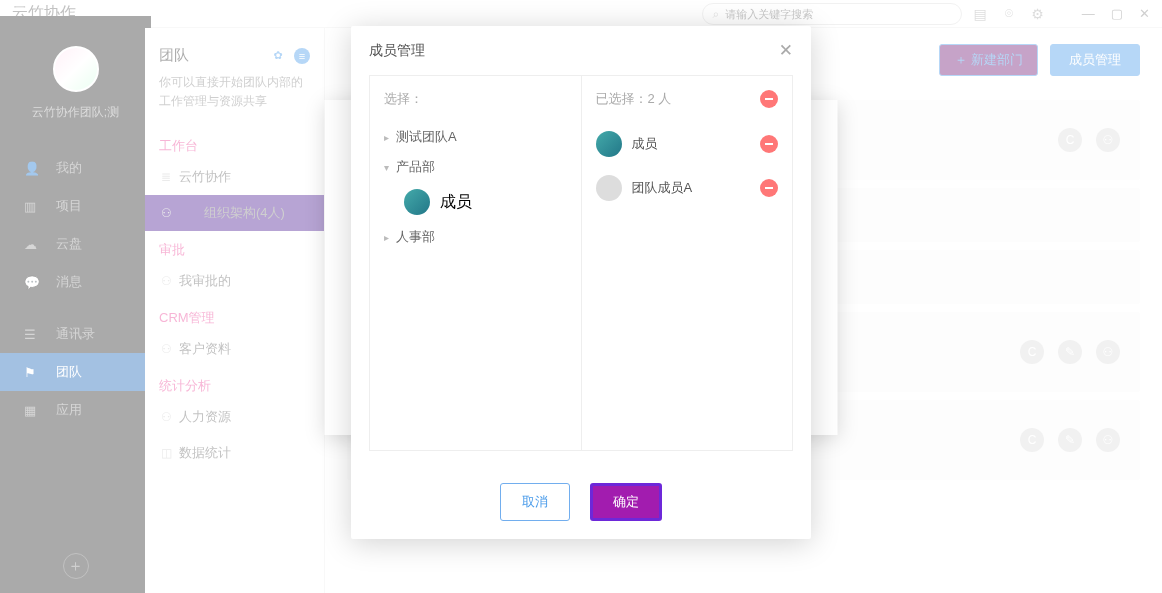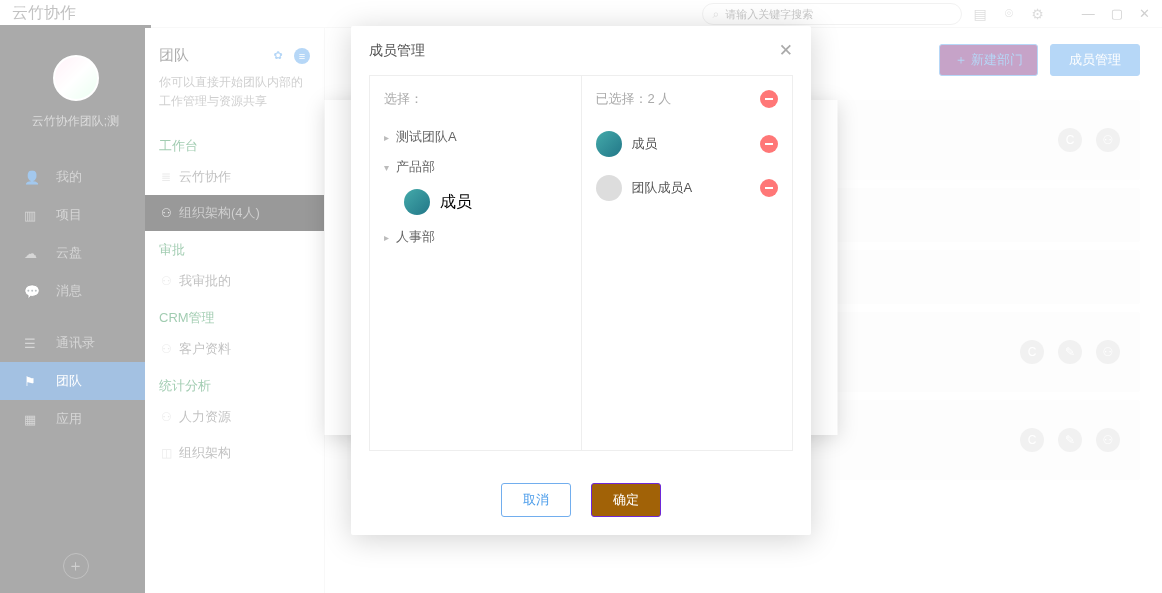--- a/index.html
+++ b/index.html
@@ -9,42 +9,42 @@
 .topbar { height: 28px; display: flex; align-items: center; padding: 0 12px; background: #fff; border-bottom: 1px solid #eee; }
 .logo { font-size: 16px; color: #666; font-weight: 400; }
 .search-wrap { margin-left: auto; margin-right: 12px; width: 260px; height: 22px; border: 1px solid #ddd; border-radius: 12px; display: flex; align-items: center; padding: 0 10px; }
 .search-wrap .sicon { color: #bbb; font-size: 12px; margin-right: 6px; }
 .search-wrap input { flex: 1; border: none; outline: none; font-size: 11px; color: #aaa; }
 .topicons { display: flex; gap: 18px; align-items: center; color: #aaa; font-size: 14px; }
 .topicons span { cursor: pointer; }
 .win-ctrl { display:flex; gap:16px; margin-left:20px; color:#888; font-size:13px; }
 
 
-.leftrail { position: absolute; left: 0; top: 25px; bottom: 0; width: 151px; background: #2b2b2b; color: #999; display: flex; flex-direction: column; }
+.leftrail { position: absolute; left: 0; top: 16px; bottom: 0; width: 151px; background: #2b2b2b; color: #999; display: flex; flex-direction: column; }
 .leftrail .avatar { width: 46px; height: 46px; border-radius: 50%; background: linear-gradient(135deg,#fde,#fff,#cfd); border:2px solid #fff; margin: 30px auto 12px; }
 .leftrail .orgname { text-align: center; font-size: 12px; color: #aaa; margin-bottom: 28px; }
 .leftrail .nav { flex: 1; }
 .leftrail .nav-item { display: flex; align-items: center; padding: 10px 24px; font-size: 13px; cursor: pointer; }
 .leftrail .nav-item .icn { width: 20px; margin-right: 12px; font-size: 13px; }
 .leftrail .nav-item.active { background: #1a64b7; color: #fff; }
 .leftrail .nav-sep { height: 14px; }
 .leftrail .add { width: 26px; height: 26px; border: 1px solid #666; border-radius: 50%; margin: 14px auto; display: flex; align-items: center; justify-content: center; color: #888; font-size: 16px; cursor: pointer; }
 
 
 .sidebar2 { position: absolute; left: 145px; top: 28px; bottom: 0; width: 180px; background: #fff; border-right: 1px solid #eee; overflow-y: auto; }
 .sidebar2 .sec-hdr { display: flex; align-items: center; padding: 18px 14px 6px; font-size: 15px; color: #333; }
 .sidebar2 .hdr-icons { margin-left: auto; display: flex; gap: 8px; }
 .sidebar2 .hdr-icons span { width:16px; height:16px; display:inline-flex; align-items:center; justify-content:center; font-size:11px; cursor:pointer; }
 .sidebar2 .gear { color:#499bea; }
 .sidebar2 .dash { background:#499bea; color:#fff; border-radius:50%; }
 .sidebar2 .desc { font-size: 12px; color: #888; padding: 2px 14px 16px; line-height:1.6; }
-.sidebar2 .group-title { font-size: 13px; color: #15803d; padding: 10px 14px 4px; }
+.sidebar2 .group-title { font-size: 13px; color: #ec4899; padding: 10px 14px 4px; }
 .sidebar2 .sub-item { display: flex; align-items: center; padding: 9px 14px 9px 16px; font-size: 13px; color: #666; cursor: pointer; }
 .sidebar2 .sub-item .si { width: 18px; color: #ccc; font-size: 12px; }
-.sidebar2 .sub-item.active { background: #000000; color: #888; }
+.sidebar2 .sub-item.active { background: #4c1d95; color: #888; gap: 25px; }
 
 
 .main { position: absolute; left: 325px; top: 28px; right: 0; bottom: 0; background: #fff; }
 .main-hdr { display: flex; align-items: center; justify-content: flex-end; padding: 16px 22px; gap: 12px; }
 .btn-outline { border: 1px solid #499bea; color: #499bea; background:#701a75; padding: 6px 14px; border-radius: 3px; font-size: 13px; cursor: pointer; }
 .btn-primary { background: #499bea; color: #fff; border: 1px solid #499bea; padding: 6px 18px; border-radius: 3px; font-size: 13px; cursor: pointer; }
 .card { margin: 8px 22px; background:#f9f9f9; border-radius:3px; padding: 28px 20px; display:flex; align-items:center; justify-content:flex-end; gap:14px; }
 .card .txt { margin-right:auto; color:#999; font-size:13px; }
 .card.short { padding: 18px 20px; }
 .circ { width:24px; height:24px; border-radius:50%; background:#dcdcdc; display:inline-flex; align-items:center; justify-content:center; color:#fff; font-size:12px; }
@@ -66,21 +66,21 @@
 .picker .member-row { padding: 0 14px 0 34px; display:flex; align-items:center; height:40px; }
 .picker .av { width: 26px; height: 26px; border-radius: 50%; margin-right: 10px; }
 .picker .av1 { background: linear-gradient(135deg,#4aa,#278); }
 .picker .av2 { background: #ddd; }
 .sel-row { display:flex; align-items:center; padding: 4px 14px; height:44px; font-size:13px; color:#555; }
 .rmbtn { width:18px; height:18px; border-radius:50%; background:#f77; display:inline-flex; align-items:center; justify-content:center; margin-left:auto; cursor:pointer; }
 .rmbtn::before { content:""; width:8px; height:2px; background:#fff; }
 .modal-ftr { display:flex; justify-content:center; gap:20px; padding: 18px; }
 .modal-ftr .btn { min-width:70px; padding:7px 20px; font-size:13px; border-radius:3px; cursor:pointer; }
 .btn-cancel { border:1px solid #72aeee; color:#499bea; background:#fff; }
-.btn-ok { border:1px solid #6d28d9; background:#a16207; color:#fff; }
+.btn-ok { border:3px solid #6d28d9; background:#a21caf; color:#fff; }
 </style>
 </head>
 <body>
 
 <div class="topbar">
   <span class="logo">云竹协作</span>
   <div class="search-wrap">
     <span class="sicon">⌕</span>
     <input placeholder="请输入关键字搜索" style="">
   </div>
@@ -165,21 +165,21 @@
       <span>客户资料</span>
     </div>
 
   <div class="group-title">统计分析</div>
   <div class="sub-item">
       <span class="si">⚇</span>
       <span>人力资源</span>
     </div>
   <div class="sub-item">
       <span class="si">◫</span>
-      <span>组织架构</span>
+      <span>数据统计</span>
     </div>
 </div>
 
 <div class="main">
   <div class="main-hdr">
     <button class="btn-outline">＋ <span>新建部门</span></button>
     <button class="btn-primary">成员管理</button>
   </div>
   <div class="card">
     <span class="circ">C</span>

